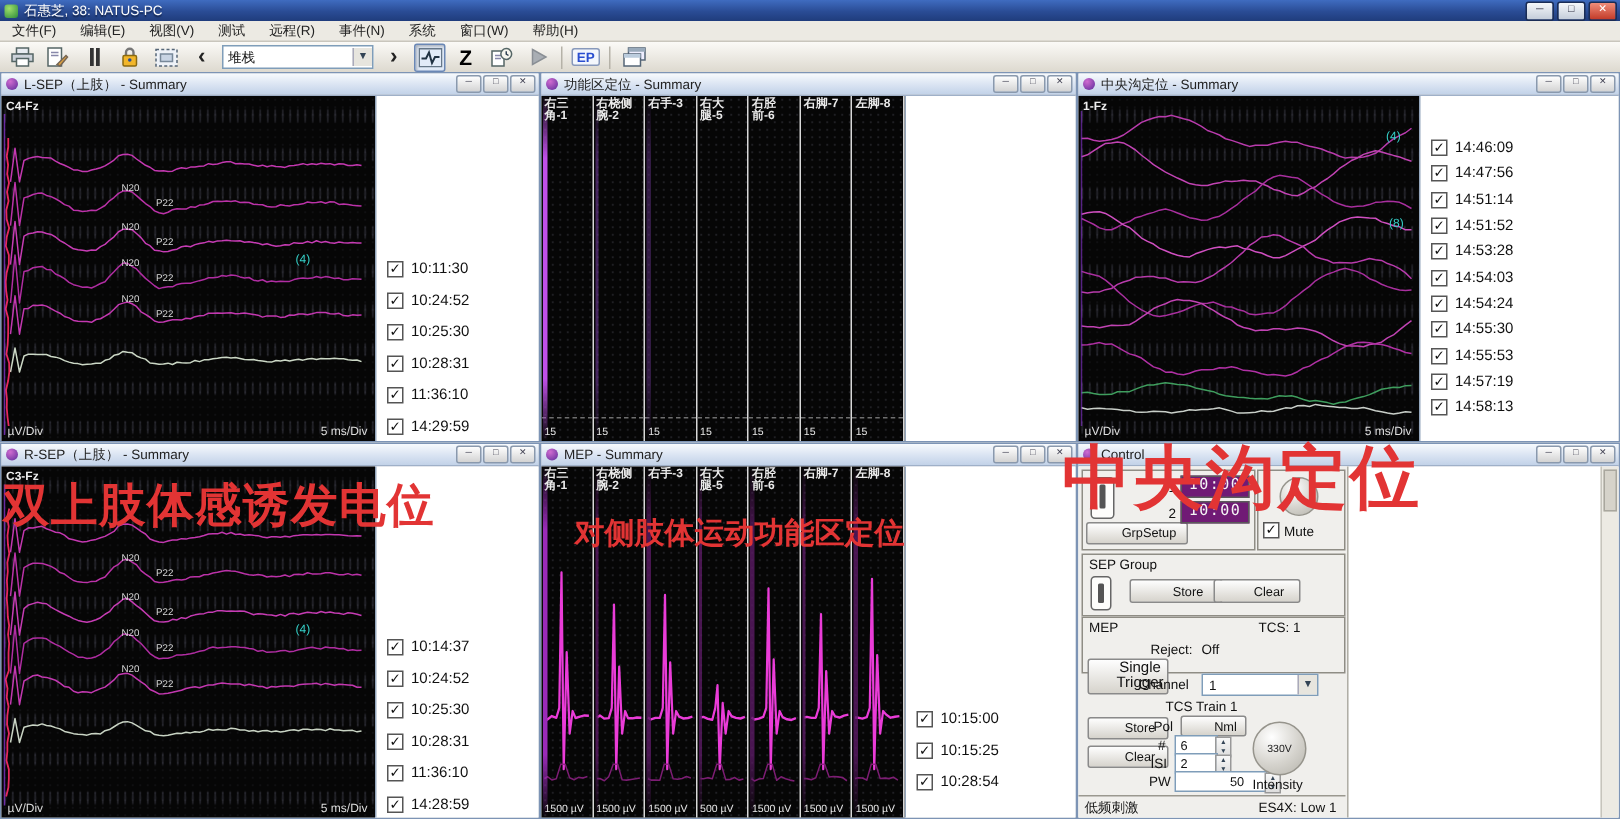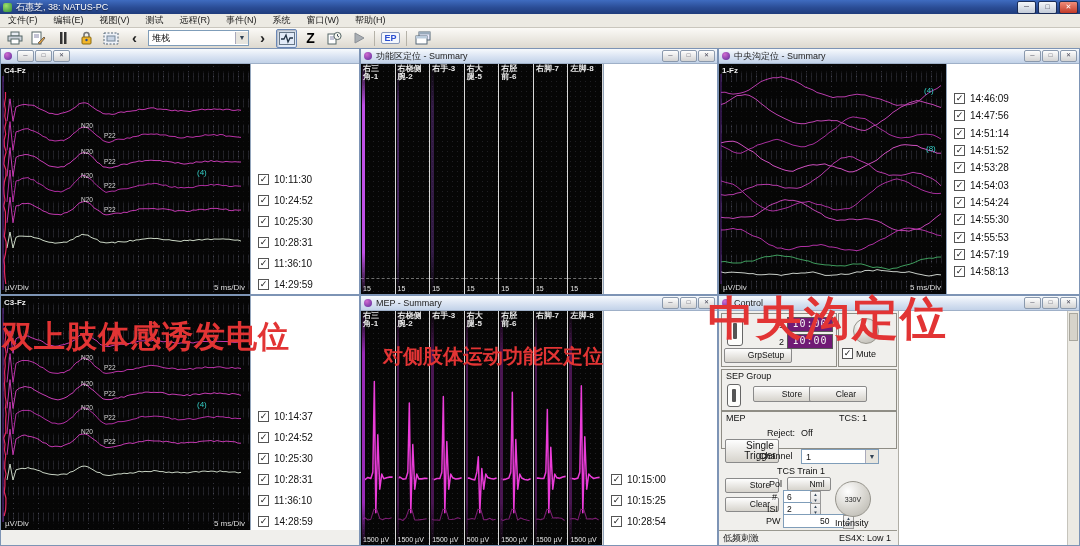--- a/index.html
+++ b/index.html
@@ -233,20 +233,21 @@
           <rect x="4" y="1" width="11" height="2.5" fill="#9ab"></rect>
           <rect x="1" y="5" width="11" height="8" fill="#fff" stroke="#567"></rect>
           <rect x="1" y="5" width="11" height="2.5" fill="#bcd"></rect>
         </svg>
     </span>
   </div>
 
   <div class="win" id="win-lsep">
     <div class="wtb">
       <span class="wicon"></span>
+      <span class="wtitle">L-SEP（上肢） - Summary</span>
       <span class="wbtns">
           <span class="wbtn">─</span>
           <span class="wbtn">□</span>
           <span class="wbtn">✕</span>
         </span>
     </div>
     <div class="wbody">
       <div class="plot sepw" id="plot-lsep">
         <span class="chan">C4-Fz</span>
         <svg id="svg-lsep" width="249" height="231" viewBox="0 0 249 231">
@@ -429,20 +430,29 @@
           </div>
           <div class="crow">
             <span class="cbox">✓</span>
             <span class="ctime">14:58:13</span>
           </div>
         </div>
     </div>
   </div>
 
   <div class="win" id="win-rsep">
+    <div class="wtb">
+      <span class="wicon"></span>
+      <span class="wtitle">R-SEP（上肢） - Summary</span>
+      <span class="wbtns">
+          <span class="wbtn">─</span>
+          <span class="wbtn">□</span>
+          <span class="wbtn">✕</span>
+        </span>
+    </div>
     <div class="wbody">
       <div class="plot sepw" id="plot-rsep">
         <span class="chan">C3-Fz</span>
         <svg id="svg-rsep" width="249" height="235" viewBox="0 0 249 235">
             <path d="M6.0,57.2 L 9.0,34.8 L 12.0,57.2 L 15.0,42.8 L 18.0,40.9 L 21.0,41.0 L 24.0,40.3 L 27.0,39.9 L 30.0,41.5 L 33.0,42.6 L 36.0,43.8 L 39.0,44.2 L 42.0,45.8 L 45.0,48.2 L 48.0,48.9 L 51.0,49.6 L 54.0,50.3 L 57.0,50.0 L 60.0,49.1 L 63.0,48.6 L 66.0,47.5 L 69.0,46.6 L 72.0,44.9 L 75.0,43.3 L 78.0,39.7 L 81.0,38.5 L 84.0,38.3 L 87.0,39.1 L 90.0,41.1 L 93.0,43.2 L 96.0,45.0 L 99.0,48.3 L 102.0,49.5 L 105.0,50.3 L 108.0,50.6 L 111.0,49.7 L 114.0,49.0 L 117.0,49.0 L 120.0,48.1 L 123.0,48.4 L 126.0,47.6 L 129.0,47.4 L 132.0,46.8 L 135.0,46.0 L 138.0,45.0 L 141.0,44.8 L 144.0,44.9 L 147.0,43.8 L 150.0,45.1 L 153.0,44.0 L 156.0,45.3 L 159.0,45.0 L 162.0,45.8 L 165.0,45.5 L 168.0,45.9 L 171.0,46.1 L 174.0,47.0 L 177.0,47.5 L 180.0,46.9 L 183.0,46.9 L 186.0,47.1 L 189.0,46.5 L 192.0,47.0 L 195.0,46.1 L 198.0,45.9 L 201.0,45.5 L 204.0,45.5 L 207.0,45.6 L 210.0,45.3 L 213.0,45.7 L 216.0,45.3 L 219.0,45.4 L 222.0,45.5 L 225.0,45.5 L 228.0,45.8 L 231.0,46.2 L 234.0,46.4 L 237.0,46.2 L 240.0,46.4" fill="none" stroke="#c338b0" stroke-width="1" stroke-linejoin="round"></path>
             <path d="M6.0,86.4 L 9.0,57.6 L 12.0,86.4 L 15.0,67.4 L 18.0,65.7 L 21.0,64.5 L 24.0,64.5 L 27.0,64.6 L 30.0,65.5 L 33.0,66.6 L 36.0,68.3 L 39.0,70.7 L 42.0,71.7 L 45.0,74.0 L 48.0,76.0 L 51.0,76.9 L 54.0,77.2 L 57.0,77.4 L 60.0,76.6 L 63.0,76.5 L 66.0,74.8 L 69.0,73.7 L 72.0,70.2 L 75.0,66.9 L 78.0,65.2 L 81.0,62.3 L 84.0,61.8 L 87.0,63.7 L 90.0,65.5 L 93.0,69.4 L 96.0,71.7 L 99.0,73.7 L 102.0,76.7 L 105.0,77.4 L 108.0,77.1 L 111.0,76.7 L 114.0,75.8 L 117.0,75.3 L 120.0,75.6 L 123.0,75.1 L 126.0,73.6 L 129.0,73.5 L 132.0,73.5 L 135.0,72.2 L 138.0,72.0 L 141.0,71.0 L 144.0,70.5 L 147.0,69.8 L 150.0,69.3 L 153.0,69.7 L 156.0,69.9 L 159.0,70.7 L 162.0,71.5 L 165.0,72.1 L 168.0,72.5 L 171.0,72.0 L 174.0,72.5 L 177.0,73.7 L 180.0,73.1 L 183.0,73.5 L 186.0,73.2 L 189.0,72.3 L 192.0,73.4 L 195.0,72.0 L 198.0,71.9 L 201.0,72.2 L 204.0,70.8 L 207.0,71.6 L 210.0,71.6 L 213.0,71.5 L 216.0,70.9 L 219.0,70.8 L 222.0,71.5 L 225.0,72.2 L 228.0,72.2 L 231.0,71.4 L 234.0,72.4 L 237.0,71.9 L 240.0,72.5" fill="none" stroke="#bb32a8" stroke-width="1" stroke-linejoin="round"></path>
             <path d="M6.0,112.4 L 9.0,83.6 L 12.0,112.4 L 15.0,94.7 L 18.0,92.3 L 21.0,91.4 L 24.0,90.5 L 27.0,91.2 L 30.0,91.5 L 33.0,93.7 L 36.0,95.4 L 39.0,97.0 L 42.0,98.5 L 45.0,99.8 L 48.0,101.4 L 51.0,102.6 L 54.0,103.3 L 57.0,103.9 L 60.0,103.2 L 63.0,102.2 L 66.0,100.8 L 69.0,98.5 L 72.0,96.8 L 75.0,93.1 L 78.0,91.1 L 81.0,88.5 L 84.0,87.9 L 87.0,90.2 L 90.0,92.7 L 93.0,94.9 L 96.0,97.7 L 99.0,100.4 L 102.0,102.9 L 105.0,103.5 L 108.0,103.6 L 111.0,103.4 L 114.0,101.9 L 117.0,102.3 L 120.0,100.8 L 123.0,101.3 L 126.0,99.7 L 129.0,98.9 L 132.0,98.4 L 135.0,98.1 L 138.0,97.1 L 141.0,97.1 L 144.0,96.1 L 147.0,96.1 L 150.0,96.5 L 153.0,96.3 L 156.0,96.5 L 159.0,96.3 L 162.0,96.5 L 165.0,97.6 L 168.0,98.8 L 171.0,98.1 L 174.0,98.3 L 177.0,98.8 L 180.0,99.0 L 183.0,99.7 L 186.0,98.6 L 189.0,99.7 L 192.0,98.1 L 195.0,97.9 L 198.0,98.7 L 201.0,97.8 L 204.0,97.1 L 207.0,97.5 L 210.0,97.8 L 213.0,96.7 L 216.0,97.5 L 219.0,97.0 L 222.0,97.7 L 225.0,97.8 L 228.0,98.6 L 231.0,97.5 L 234.0,97.8 L 237.0,98.5 L 240.0,99.3" fill="none" stroke="#c63cb4" stroke-width="1" stroke-linejoin="round"></path>
             <path d="M6.0,138.0 L 9.0,106.0 L 12.0,138.0 L 15.0,117.9 L 18.0,115.9 L 21.0,114.5 L 24.0,114.4 L 27.0,114.4 L 30.0,114.9 L 33.0,117.0 L 36.0,118.6 L 39.0,119.9 L 42.0,121.9 L 45.0,123.7 L 48.0,125.3 L 51.0,127.1 L 54.0,127.1 L 57.0,128.0 L 60.0,127.7 L 63.0,126.8 L 66.0,125.2 L 69.0,122.7 L 72.0,120.7 L 75.0,116.8 L 78.0,114.5 L 81.0,111.7 L 84.0,111.9 L 87.0,112.8 L 90.0,115.6 L 93.0,118.0 L 96.0,121.3 L 99.0,124.7 L 102.0,126.8 L 105.0,128.2 L 108.0,127.8 L 111.0,127.8 L 114.0,126.9 L 117.0,125.6 L 120.0,125.7 L 123.0,125.4 L 126.0,124.8 L 129.0,124.1 L 132.0,123.2 L 135.0,122.7 L 138.0,121.2 L 141.0,120.3 L 144.0,121.0 L 147.0,120.7 L 150.0,120.5 L 153.0,120.1 L 156.0,120.2 L 159.0,120.5 L 162.0,120.7 L 165.0,121.4 L 168.0,121.7 L 171.0,123.2 L 174.0,122.6 L 177.0,123.9 L 180.0,123.7 L 183.0,123.5 L 186.0,122.8 L 189.0,122.6 L 192.0,123.5 L 195.0,123.1 L 198.0,122.2 L 201.0,121.6 L 204.0,121.0 L 207.0,120.5 L 210.0,121.1 L 213.0,121.6 L 216.0,120.3 L 219.0,120.8 L 222.0,120.8 L 225.0,121.5 L 228.0,121.4 L 231.0,122.7 L 234.0,122.1 L 237.0,122.6 L 240.0,122.5" fill="none" stroke="#b02da2" stroke-width="1" stroke-linejoin="round"></path>
             <path d="M6.0,158.8 L 9.0,133.2 L 12.0,158.8 L 15.0,143.0 L 18.0,141.2 L 21.0,139.5 L 24.0,139.0 L 27.0,140.3 L 30.0,140.6 L 33.0,141.5 L 36.0,142.5 L 39.0,144.4 L 42.0,146.7 L 45.0,147.2 L 48.0,149.8 L 51.0,150.8 L 54.0,150.2 L 57.0,150.3 L 60.0,150.8 L 63.0,149.3 L 66.0,148.1 L 69.0,147.1 L 72.0,144.8 L 75.0,142.3 L 78.0,138.9 L 81.0,138.2 L 84.0,137.9 L 87.0,139.1 L 90.0,141.4 L 93.0,143.6 L 96.0,145.6 L 99.0,148.7 L 102.0,150.0 L 105.0,151.6 L 108.0,151.5 L 111.0,151.1 L 114.0,150.5 L 117.0,149.8 L 120.0,149.2 L 123.0,148.0 L 126.0,147.4 L 129.0,146.9 L 132.0,147.5 L 135.0,146.5 L 138.0,145.6 L 141.0,145.7 L 144.0,144.8 L 147.0,144.3 L 150.0,144.7 L 153.0,145.0 L 156.0,145.0 L 159.0,145.0 L 162.0,146.0 L 165.0,145.2 L 168.0,145.8 L 171.0,146.6 L 174.0,146.7 L 177.0,147.8 L 180.0,146.7 L 183.0,147.0 L 186.0,146.5 L 189.0,146.3 L 192.0,146.3 L 195.0,146.6 L 198.0,145.5 L 201.0,145.2 L 204.0,145.0 L 207.0,144.8 L 210.0,144.5 L 213.0,145.6 L 216.0,144.6 L 219.0,145.2 L 222.0,145.8 L 225.0,145.1 L 228.0,145.4 L 231.0,145.6 L 234.0,145.8 L 237.0,147.2 L 240.0,147.2" fill="none" stroke="#c338b0" stroke-width="1" stroke-linejoin="round"></path>
             <path d="M6.0,184.0 L 9.0,168.0 L 12.0,184.0 L 15.0,173.8 L 18.0,173.0 L 21.0,172.3 L 24.0,172.7 L 27.0,171.6 L 30.0,172.7 L 33.0,173.0 L 36.0,174.1 L 39.0,174.9 L 42.0,176.6 L 45.0,177.3 L 48.0,178.1 L 51.0,178.5 L 54.0,178.7 L 57.0,179.1 L 60.0,178.2 L 63.0,178.0 L 66.0,178.3 L 69.0,176.1 L 72.0,175.4 L 75.0,173.5 L 78.0,171.6 L 81.0,170.3 L 84.0,170.1 L 87.0,170.9 L 90.0,172.6 L 93.0,174.4 L 96.0,176.2 L 99.0,176.6 L 102.0,178.7 L 105.0,179.2 L 108.0,179.5 L 111.0,179.1 L 114.0,178.5 L 117.0,177.9 L 120.0,178.0 L 123.0,177.2 L 126.0,177.6 L 129.0,176.8 L 132.0,177.2 L 135.0,176.4 L 138.0,175.2 L 141.0,175.9 L 144.0,175.4 L 147.0,175.6 L 150.0,175.6 L 153.0,174.5 L 156.0,174.9 L 159.0,175.6 L 162.0,175.6 L 165.0,176.5 L 168.0,176.0 L 171.0,176.8 L 174.0,176.2 L 177.0,176.0 L 180.0,176.9 L 183.0,176.4 L 186.0,177.0 L 189.0,176.5 L 192.0,175.8 L 195.0,175.5 L 198.0,176.2 L 201.0,175.2 L 204.0,175.1 L 207.0,175.6 L 210.0,175.1 L 213.0,175.3 L 216.0,176.1 L 219.0,174.8 L 222.0,175.7 L 225.0,175.6 L 228.0,176.2 L 231.0,176.0 L 234.0,175.9 L 237.0,176.9 L 240.0,176.3" fill="none" stroke="#c9d4c4" stroke-width="1" stroke-linejoin="round"></path>

